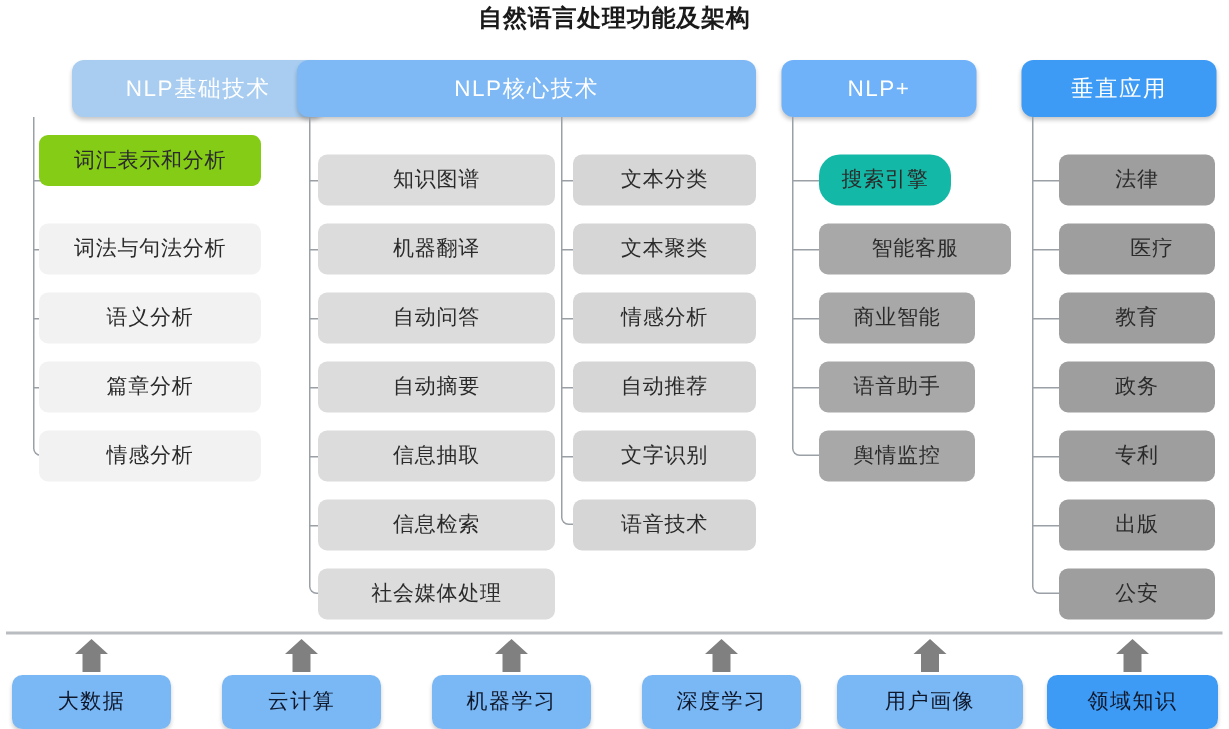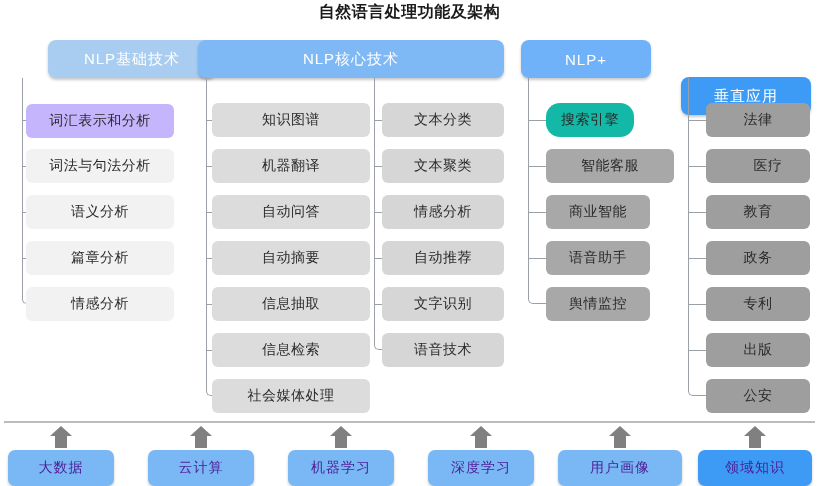--- a/index.html
+++ b/index.html
@@ -58,21 +58,21 @@
 
   
   .arrow { position:absolute; width:26px; height:24px; }
 
   
   .found {
     position:absolute;
     height:36px;
     border-radius:7px;
     display:flex; align-items:center; justify-content:center;
-    color:#4c1d95;
+    color:#0f172a;
     font-size:14px;
     letter-spacing:1px;
     box-shadow:0 2px 3px rgba(0,0,0,0.2);
   }
 </style>
 </head>
 <body>
 
 <div id="stage">
 
@@ -80,28 +80,28 @@
 
   <div class="hdr" id="hdr0" style="left: 8px; top: 40px; width: 168px; background: rgb(168, 205, 240); margin-left: 40px;">
     <span>NLP基础技术</span>
   </div>
   <div class="hdr" id="hdr1" style="left: 198px; top: 40px; width: 306px; background: rgb(127, 185, 245);">
     <span>NLP核心技术</span>
   </div>
   <div class="hdr" id="hdr2" style="left: 521px; top: 40px; width: 130px; background: rgb(111, 178, 250);">
     <span>NLP+</span>
   </div>
-  <div class="hdr" id="hdr3" style="left: 681px; top: 40px; width: 130px; background: rgb(61, 155, 245); margin-top: 37px;">
+  <div class="hdr" id="hdr3" style="left: 681px; top: 40px; width: 130px; background: rgb(61, 155, 245);">
     <span>垂直应用</span>
   </div>
 
   <div id="tree">
       <div class="elbow" style="left: 22px; top: 78px; width: 22px; height: 226px;"></div>
       <div class="hstub" style="left: 22px; top: 120px; width: 22px;"></div>
-      <div class="item" style="left: 26px; top: 104px; width: 148px; background: #c4b5fd;">
+      <div class="item" style="left: 26px; top: 90px; width: 148px; background: #84cc16;">
         <span>词汇表示和分析</span>
       </div>
       <div class="hstub" style="left: 22px; top: 166px; width: 22px;"></div>
       <div class="item" style="left: 26px; top: 149px; width: 148px; background: rgb(242, 242, 242);">
         <span>词法与句法分析</span>
       </div>
       <div class="hstub" style="left: 22px; top: 212px; width: 22px;"></div>
       <div class="item" style="left: 26px; top: 195px; width: 148px; background: rgb(242, 242, 242);">
         <span>语义分析</span>
       </div>

